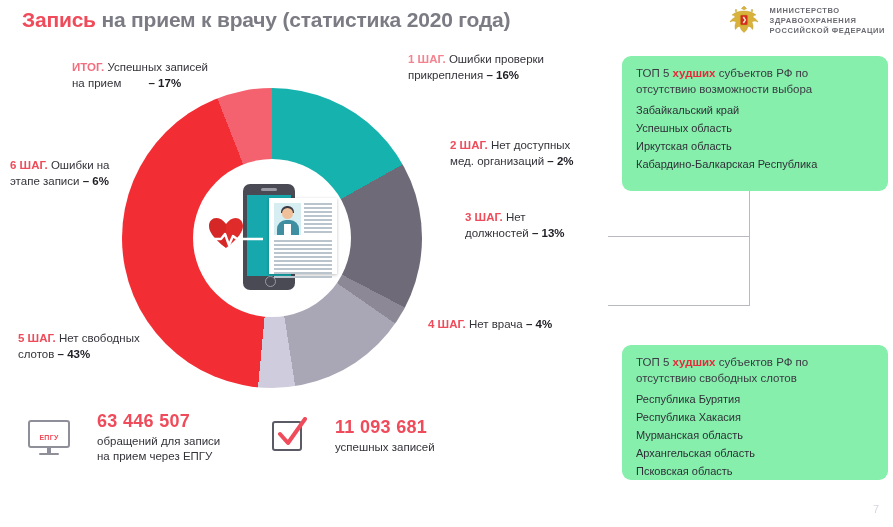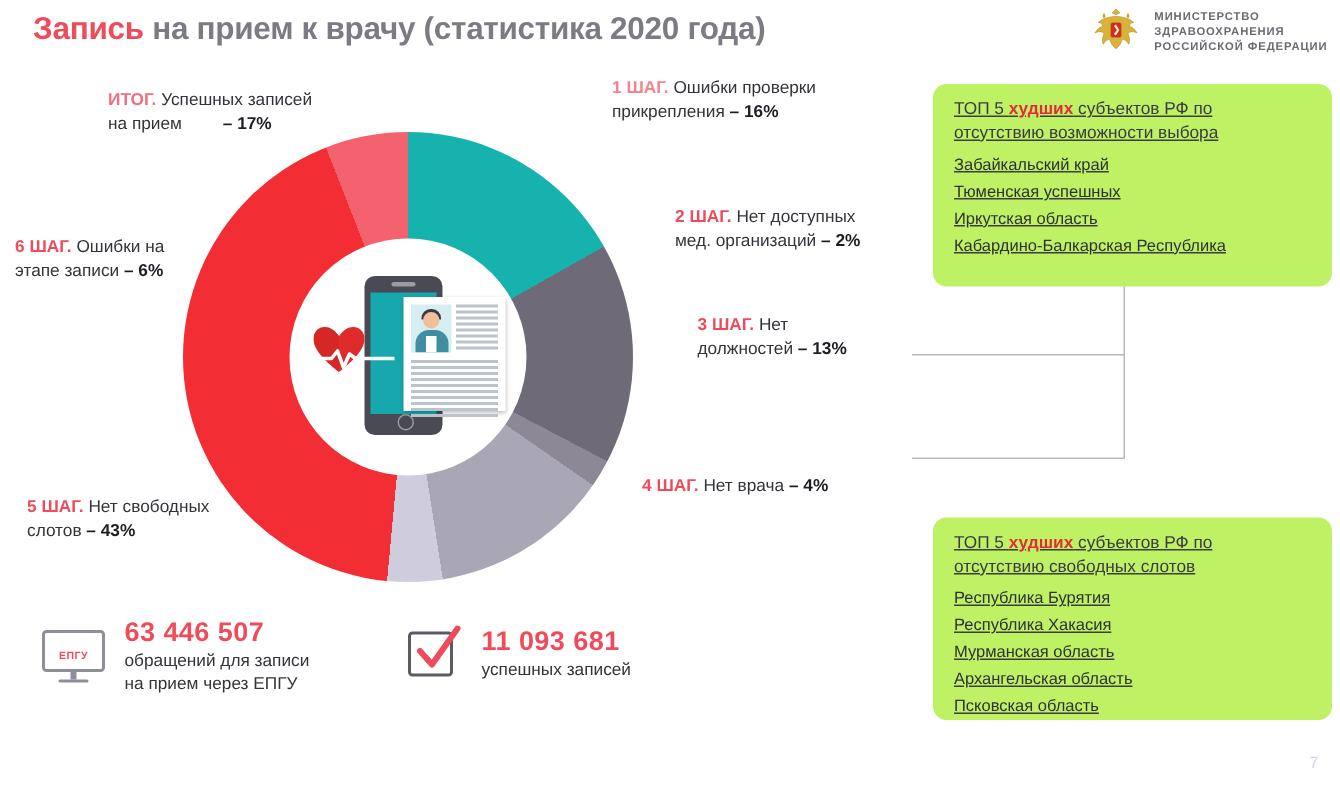--- a/index.html
+++ b/index.html
@@ -52,33 +52,33 @@
 
   
   .lbl{position:absolute;font-size:11.5px;line-height:1.38;color:#33333a;}
   .lbl b{color:#1d1d24;}
   .step{font-weight:bold;}
   .step-r{color:#f26d7d;}
   .step-t{color:#16a8ac;margin-left:24px;}
 
   
   .panel{
-    position:absolute;background:#bef264;border-radius:9px;
-    padding:10px 5px 12px 14px;box-sizing:border-box;text-decoration:underline;
+    position:absolute;background:#86efac;border-radius:9px;
+    padding:10px 5px 12px 14px;box-sizing:border-box;
   }
   .panel-title{font-size:11.5px;line-height:1.36;color:#3a3a42;margin-bottom:5px;}
   .panel-title .hl{color:#e8293a;font-weight:bold;}
   .panel-list{list-style:none;margin:0;padding:0;}
   .panel-list li{font-size:11px;line-height:1.62;color:#2f2f36;}
 
   
   .conn{position:absolute;background:#b9b9c2;}
 
   
-  .stat{position:absolute;display:flex;align-items:center;gap:13px;}
+  .stat{position:absolute;display:flex;align-items:center;gap:27px;}
   .stat-ico{flex:0 0 auto;}
   .monitor{width:42px;height:36px;position:relative;}
   .mon-body{position:absolute;left:0;top:0;width:42px;height:28px;border:2.5px solid #8f8f99;border-radius:3px;box-sizing:border-box;}
   .mon-label{position:absolute;left:0;top:0;width:100%;height:100%;display:flex;align-items:center;justify-content:center;
     font-size:7px;font-weight:bold;color:#ef4b5a;letter-spacing:0.3px;}
   .mon-stand{position:absolute;left:50%;top:28px;width:4px;height:5px;margin-left:-2px;background:#8f8f99;}
   .mon-foot{position:absolute;left:50%;top:33px;width:20px;height:2.5px;margin-left:-10px;background:#8f8f99;border-radius:2px;}
   .checkbox{width:36px;height:34px;position:relative;}
   .cb-box{position:absolute;left:0;top:2px;width:30px;height:30px;border:2.5px solid #5b5b66;border-radius:3px;box-sizing:border-box;}
   .cb-tick{position:absolute;left:2px;top:-2px;width:36px;height:34px;}
@@ -210,21 +210,21 @@
   <div class="conn" style="left:608px;top:305px;width:142px;height:1px;"></div>
   <div class="conn" style="left:749px;top:236px;width:1px;height:70px;"></div>
 
   <div class="panel" style="left:622px;top:56px;width:266px;height:135px;">
     <div class="panel-title">
       <span>ТОП 5 </span><span class="hl">худших</span><span> субъектов РФ по</span><br>
       <span>отсутствию возможности выбора</span>
     </div>
     <ul class="panel-list">
       <li>Забайкальский край</li>
-      <li>Тюменская успешных</li>
+      <li>Успешных область</li>
       <li>Иркутская область</li>
       <li>Кабардино-Балкарская Республика</li>
     </ul>
   </div>
 
   <div class="panel" style="left:622px;top:345px;width:266px;height:135px;">
     <div class="panel-title">
       <span>ТОП 5 </span><span class="hl">худших</span><span> субъектов РФ по</span><br>
       <span>отсутствию свободных слотов</span>
     </div>

